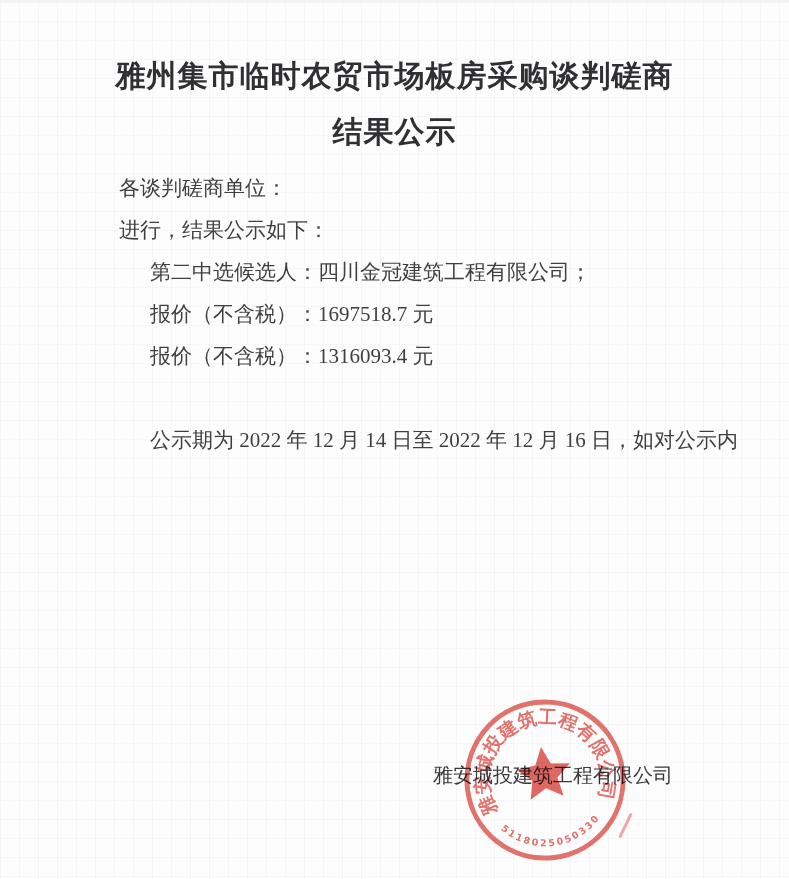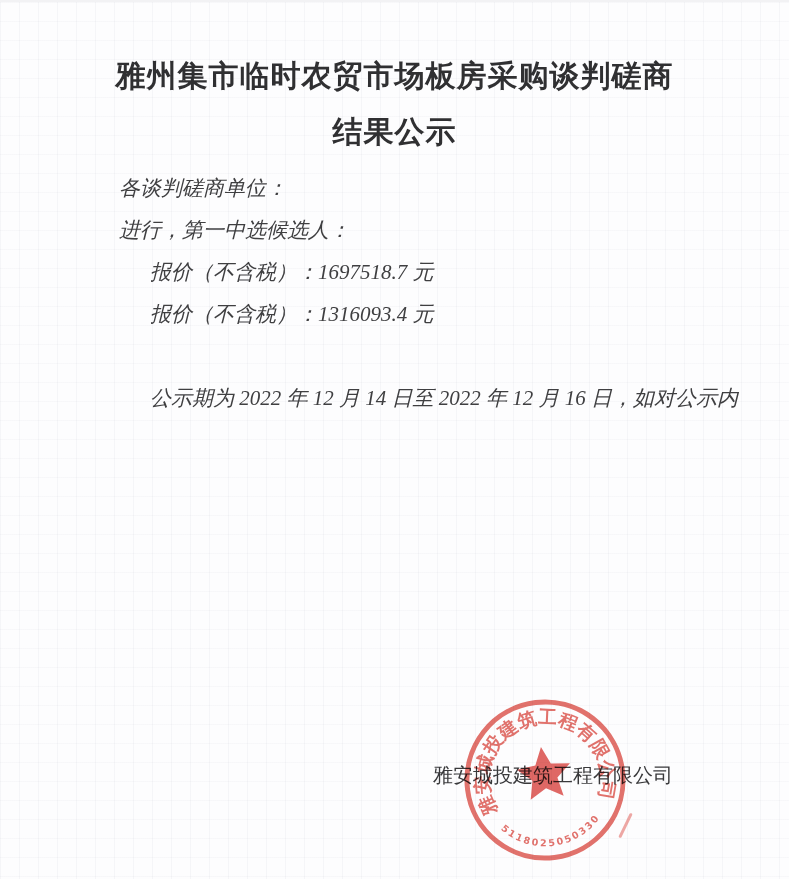--- a/index.html
+++ b/index.html
@@ -20,21 +20,21 @@
   .title{
     position:absolute;left:60px;right:60px;top:46px;
     text-align:center;
     font-size:30px;font-weight:bold;color:#303032;
     line-height:56px;letter-spacing:1px;
   }
   .body-block{
     position:absolute;left:119px;top:165px;width:620px;
     font-size:21px;line-height:42px;
   }
-  .line{white-space:nowrap;font-style:italic;}
+  .line{white-space:nowrap;}
   .indent{padding-left:31px;}
   .blank-line{height:42px;}
   .tight{letter-spacing:-0.6px;}
   .sig-company{
     position:absolute;left:433px;top:758px;
     font-size:20px;line-height:30px;white-space:nowrap;color:#39393b;
   }
   .sig-date{
     position:absolute;left:455px;top:804px;
     font-size:20px;line-height:30px;white-space:nowrap;color:#39393b;
@@ -68,22 +68,23 @@
 
 <div class="page">
 
   <div class="title">
     <div>雅州集市临时农贸市场板房采购谈判磋商</div>
     <div>结果公示</div>
   </div>
 
   <div class="body-block">
     <div class="line">各谈判磋商单位：</div>
-    <div class="line">进行，第一中选候选人：</div>
+    <div class="line">进行，结果公示如下：</div>
 
+    <div class="line indent">第二中选候选人：四川金冠建筑工程有限公司；</div>
     <div class="line indent">报价（不含税）：1697518.7 元</div>
     <div class="line indent">报价（不含税）：1316093.4 元</div>
 
     <div class="blank-line"></div>
 
     <div class="line indent">公示期为 2022 年 12 月 14 日至 2022 年 12 月 16 日，如对公示内</div>
   </div>
 
   <div class="sig-company">雅安城投建筑工程有限公司</div>
 

